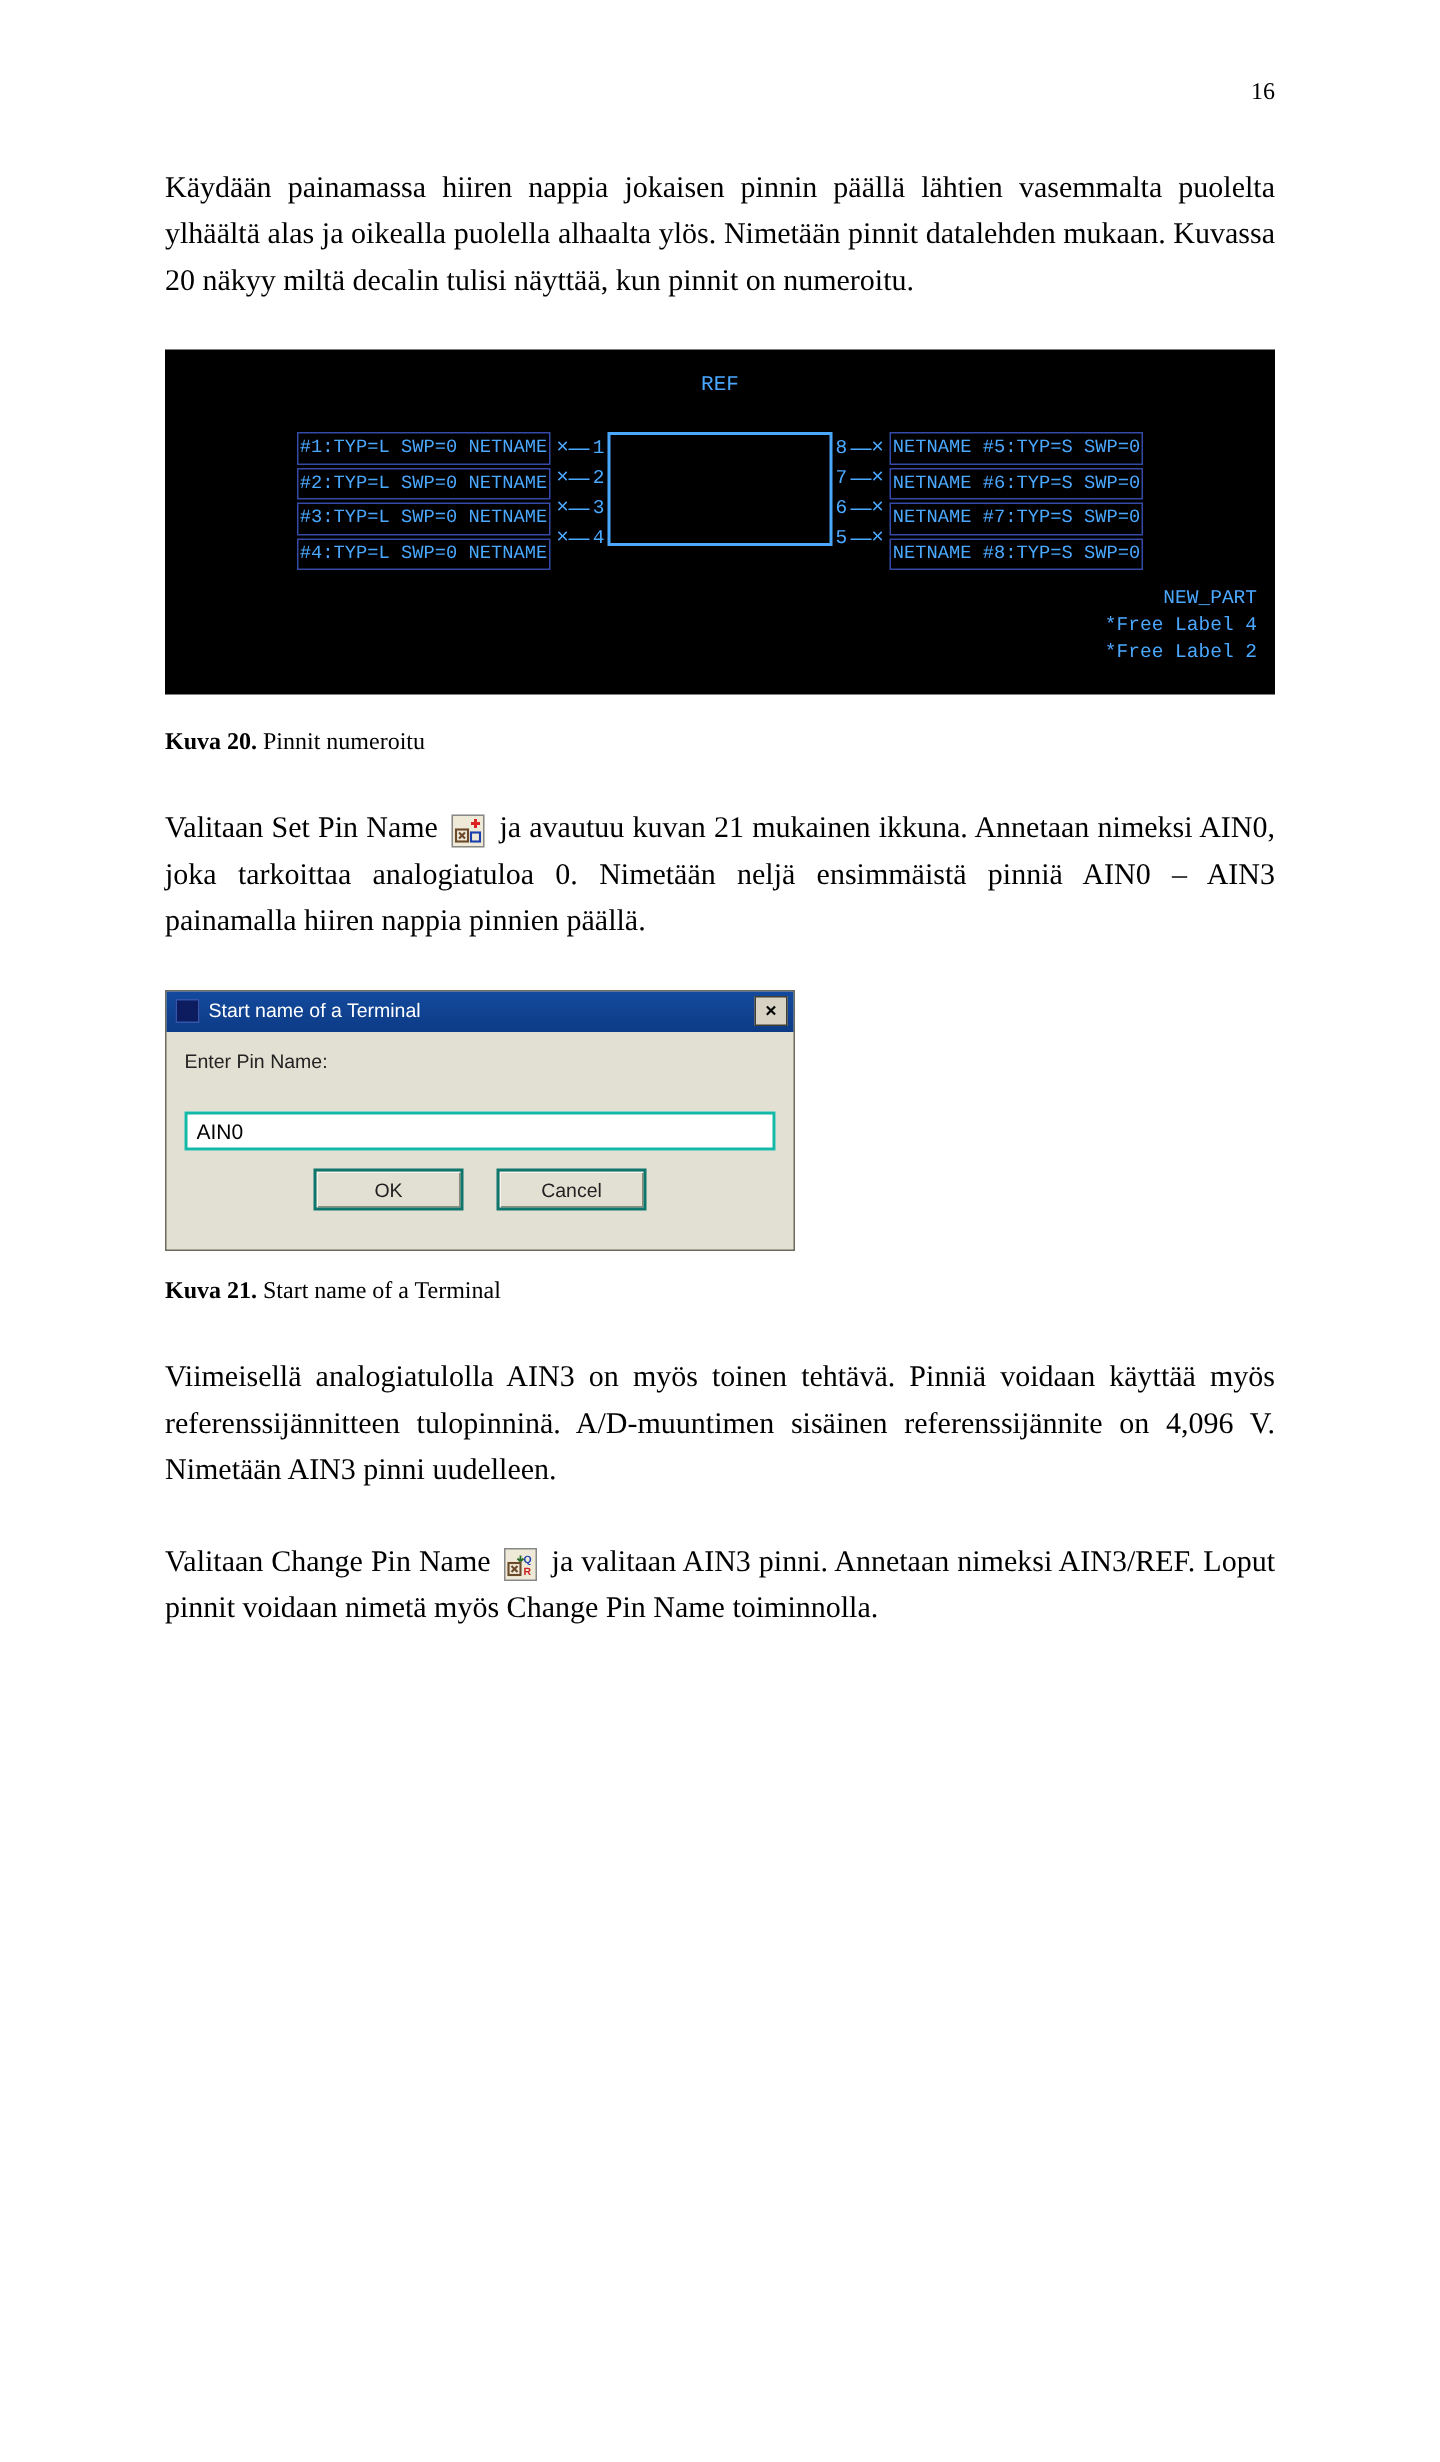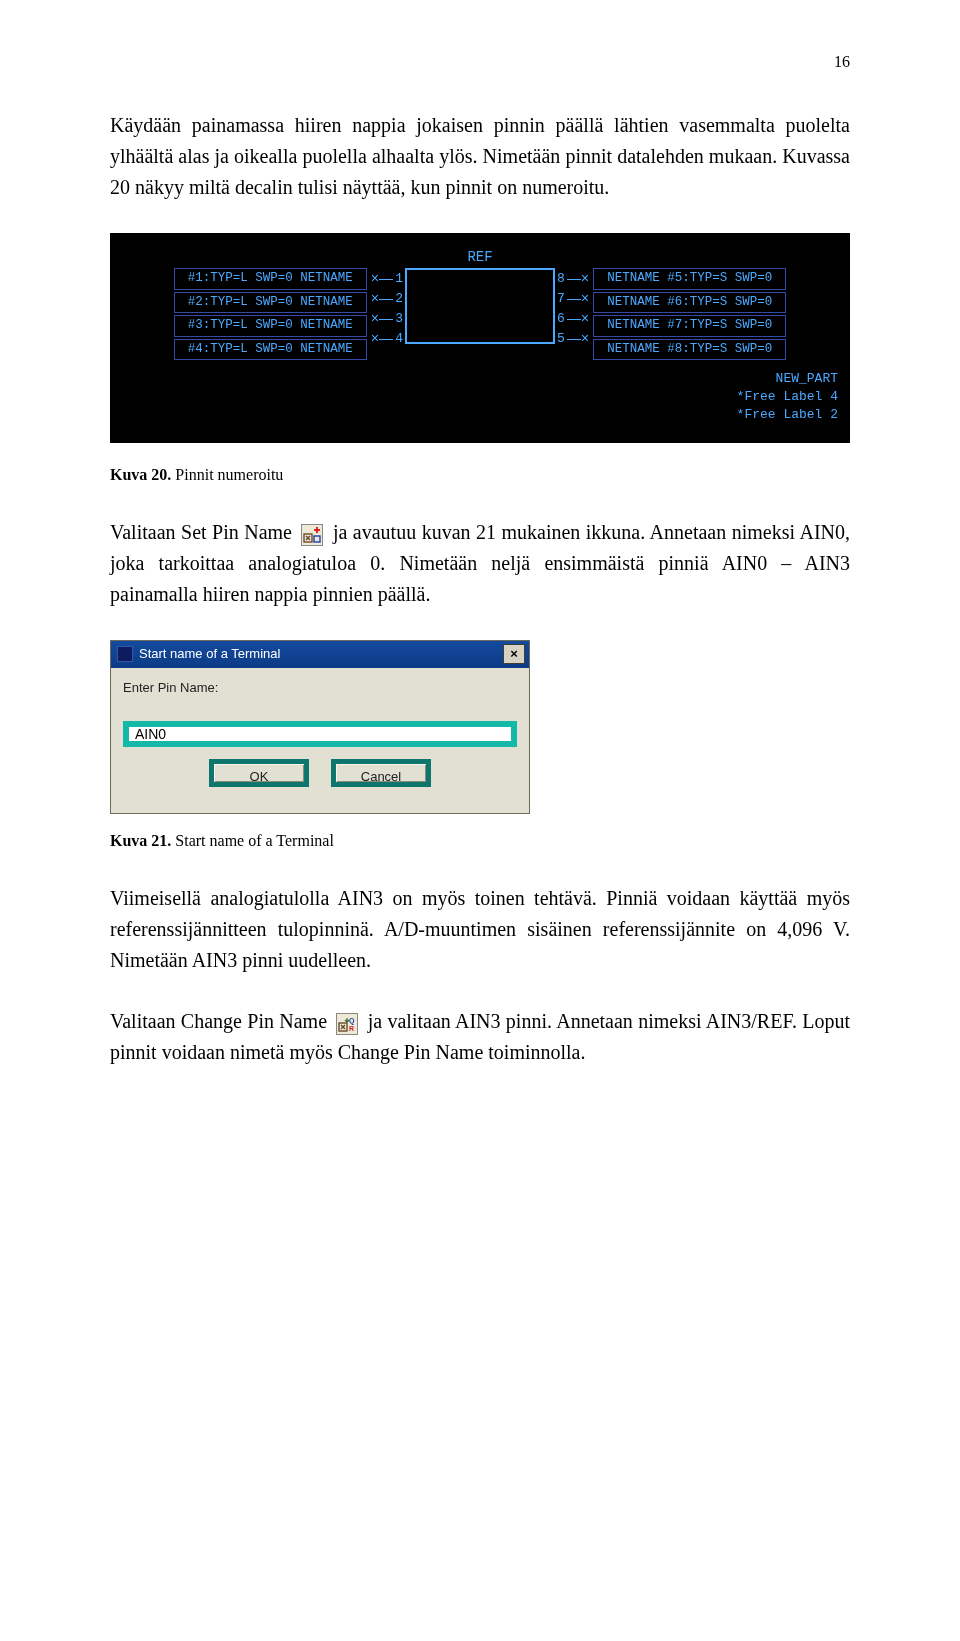--- a/index.html
+++ b/index.html
@@ -29,30 +29,30 @@
   
   .schematic {
     width: 740px;
     background: #000;
     margin: 30px 0 20px 0;
     padding: 14px 12px 18px 12px;
     font-family: "Courier New", monospace;
     font-size: 13px;
     position: relative;
   }
-  .ref-label { color:#4aa8ff; text-align:center; font-size:14px; margin-bottom:0; }
+  .ref-label { color:#4aa8ff; text-align:center; font-size:14px; margin-bottom:20px; }
   .schematic-mid {
     display: flex;
     align-items: flex-start;
     justify-content: center;
   }
   .pin-labels-col {
     display:flex; flex-direction:column; gap:2px;
   }
-  .pin-label { color:#4aa8ff; white-space:nowrap; font-size:12.5px; border:1px solid #3549a6; padding:0 13px; }
+  .pin-label { color:#4aa8ff; white-space:nowrap; font-size:12.5px; border:1px solid #3549a6; padding:0 1px; }
   .stub-x { color:#4aa8ff; font-size:14px; }
   .stub-line { display:inline-block; height:0; border-top:1.5px solid #4aa8ff; width:14px; }
   .pin-num { color:#4aa8ff; font-size:13px; padding:0 2px; }
   .chip-box {
     width: 150px; height: 76px;
     border: 2px solid #4aa8ff;
   }
   .stubs-col { display:flex; flex-direction:column; gap:2px; padding-top:2px;}
   .stub-row { display:flex; align-items:center; height:18px; }
   .bottom-labels { color:#4aa8ff; text-align:right; margin-top:10px; font-size:13px; line-height:1.4; }
@@ -82,30 +82,30 @@
   }
   .dialog-close {
     width:22px; height:20px; background:#d7d2c4;
     border:1px solid #3e3e32;
     color:#000; text-align:center; line-height:18px; font-weight:bold; font-size:13px;
   }
   .dialog-body { padding: 10px 12px 26px 12px; color:#222; }
   .dialog-label { margin-bottom: 22px; font-size:13px; }
   .dialog-input {
     width: 100%; height:26px;
-    background:#fff; border:6px solid #14b8a6;
+    background:#fff; border:2px solid #14b8a6;
     padding: 3px 6px;
     font-family: Tahoma, Arial, sans-serif; font-size:14px;
     color:#000;
   }
   .dialog-buttons { display:flex; gap:22px; justify-content:center; margin-top:12px; }
   .dlg-btn {
     width:100px; height:28px;
     background:#e2dfd3;
-    border:5px solid #0f766e;
+    border:2px solid #0f766e;
     box-shadow: inset 1px 1px 0 #f7f5ec, inset -1px -1px 0 #8c8a78;
     font-family: Tahoma, Arial, sans-serif; font-size:13px;
     text-align:center; line-height:26px;
   }
 </style>
 </head>
 <body>
 
 <div class="page-num">16</div>
 

